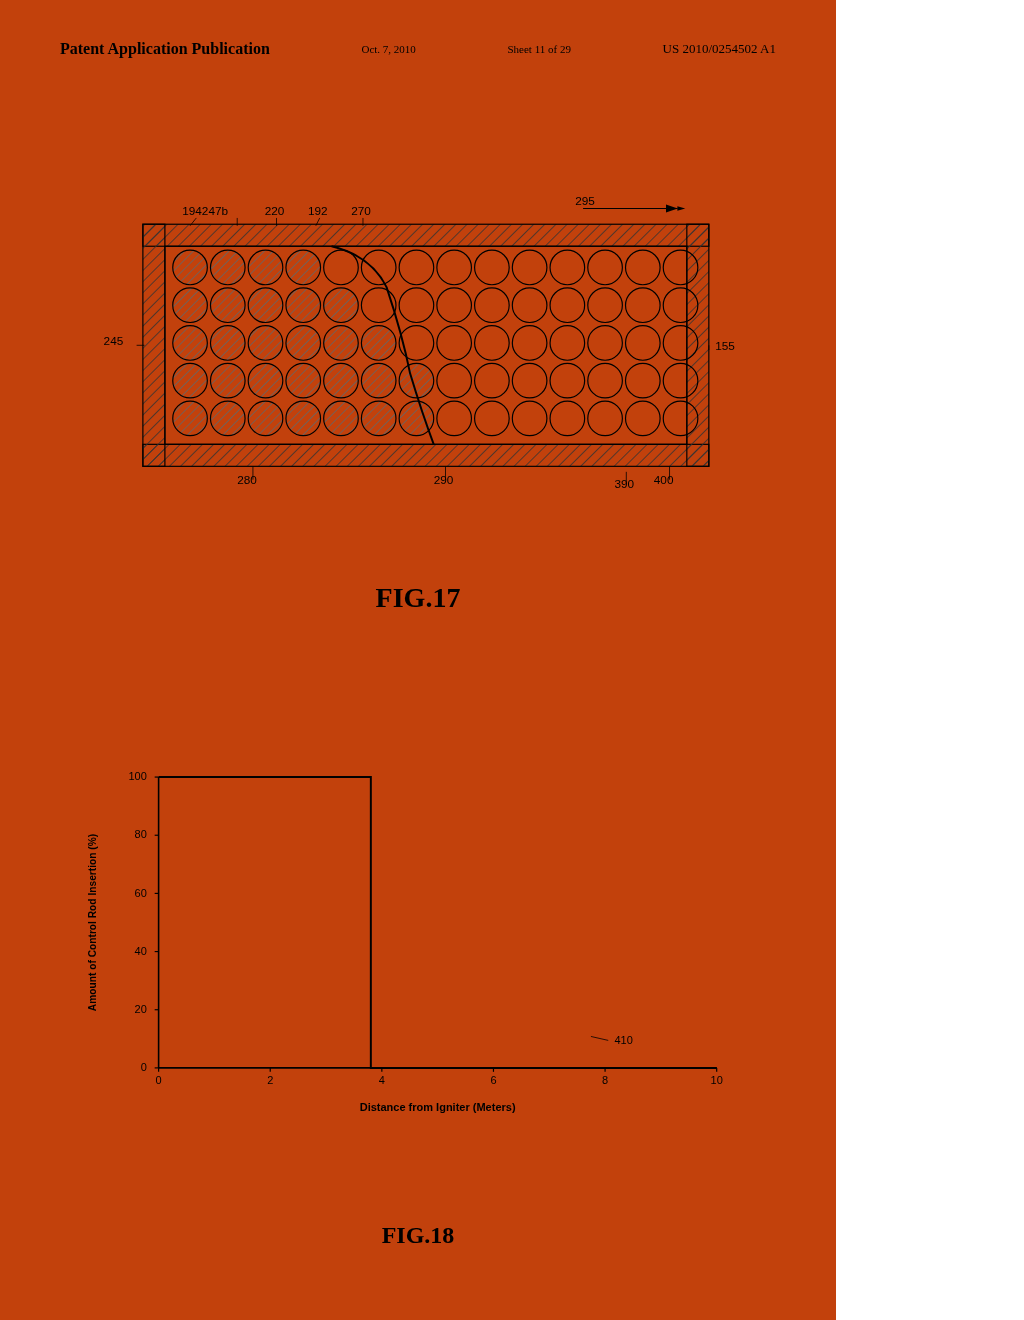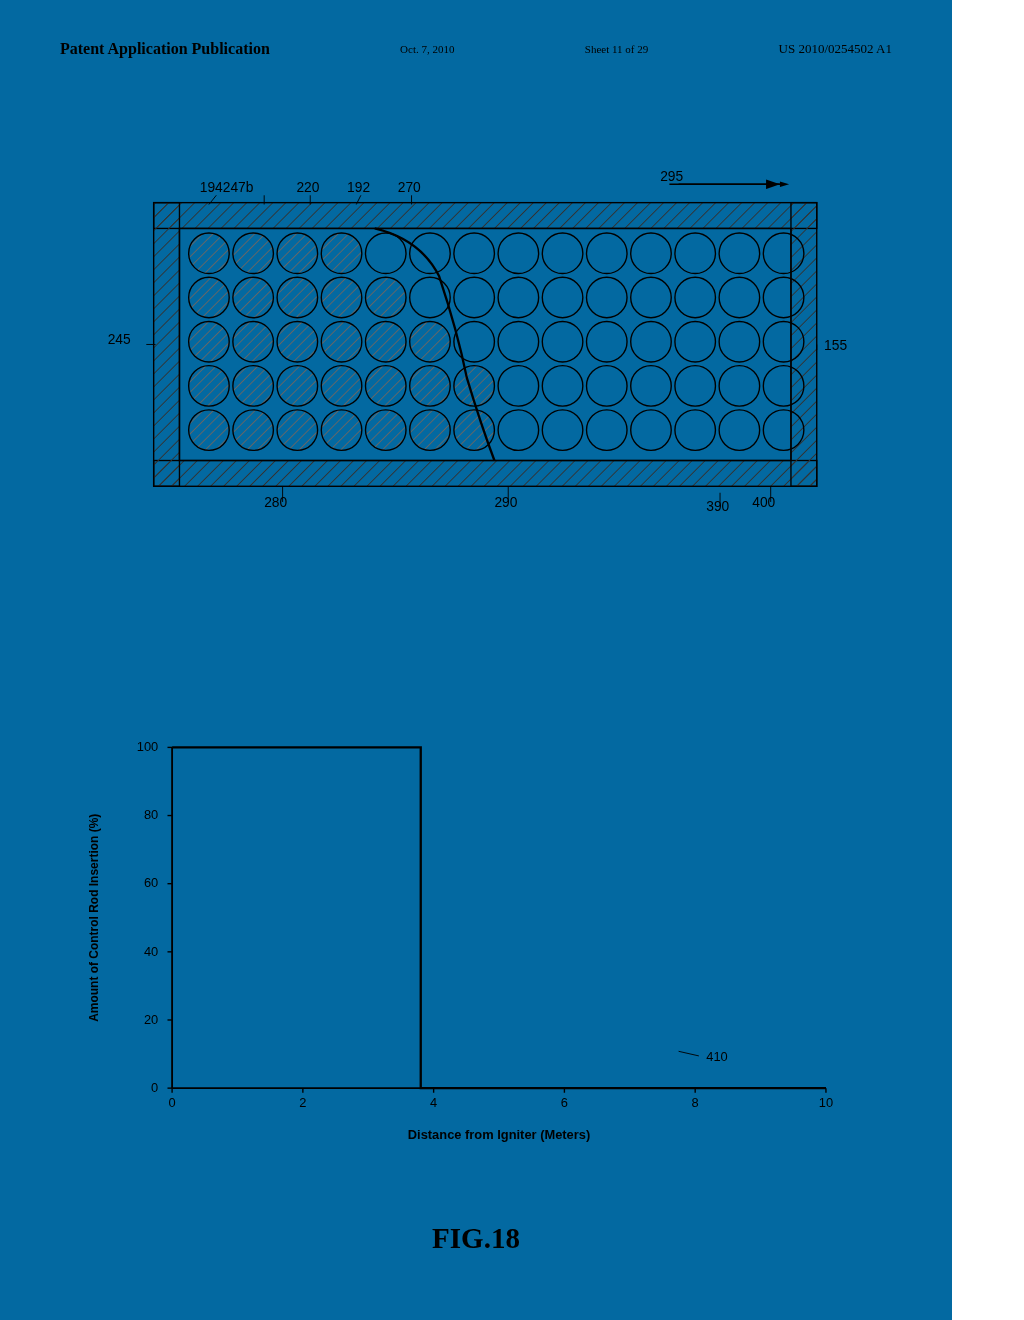--- a/index.html
+++ b/index.html
@@ -5,23 +5,23 @@
     * { margin: 0; padding: 0; box-sizing: border-box; }
     body {
       background: #fff;
       font-family: 'Times New Roman', Times, serif;
       width: 1024px;
       height: 1320px;
       overflow: hidden;
       position: relative;
     }
     .page {
-      width: 952px;
+      width: 836px;
       height: 1320px;
-      background: #0369a1;
+      background: #c2410c;
       position: relative;
     }
     .header {
       position: absolute;
       top: 40px;
       left: 60px;
       right: 60px;
       display: flex;
       justify-content: space-between;
       align-items: center;
@@ -52,21 +52,21 @@
     }
     .fig18-container {
       position: absolute;
       top: 690px;
       left: 80px;
       right: 80px;
       height: 580px;
     }
     .fig18-title {
       text-align: center;
-      font-size: 29px;
+      font-size: 24px;
       font-weight: bold;
       margin-top: 8px;
     }
     
     .fig17-svg {
       width: 100%;
       height: 440px;
     }
     
     .fig18-svg {
@@ -228,20 +228,21 @@
       <text x="450" y="390" font-size="15" font-family="Arial, sans-serif">290</text>
       <line x1="465" y1="385" x2="465" y2="368" stroke="#000" stroke-width="1"></line>
 
       <text x="680" y="395" font-size="15" font-family="Arial, sans-serif">390</text>
       <line x1="695" y1="390" x2="695" y2="375" stroke="#000" stroke-width="1"></line>
 
       <text x="730" y="390" font-size="15" font-family="Arial, sans-serif">400</text>
       <line x1="750" y1="385" x2="750" y2="368" stroke="#000" stroke-width="1"></line>
 
     </svg>
+    <div class="fig17-title">FIG.17</div>
   </div>
 
   <div class="fig18-container">
     <svg class="fig18-svg" viewBox="0 0 860 500" xmlns="http://www.w3.org/2000/svg">
 
       <line x1="100" y1="30" x2="100" y2="400" stroke="#000" stroke-width="2"></line>
 
       <line x1="100" y1="400" x2="810" y2="400" stroke="#000" stroke-width="2"></line>
 
       <line x1="95" y1="400" x2="100" y2="400" stroke="#000" stroke-width="1.5"></line>

